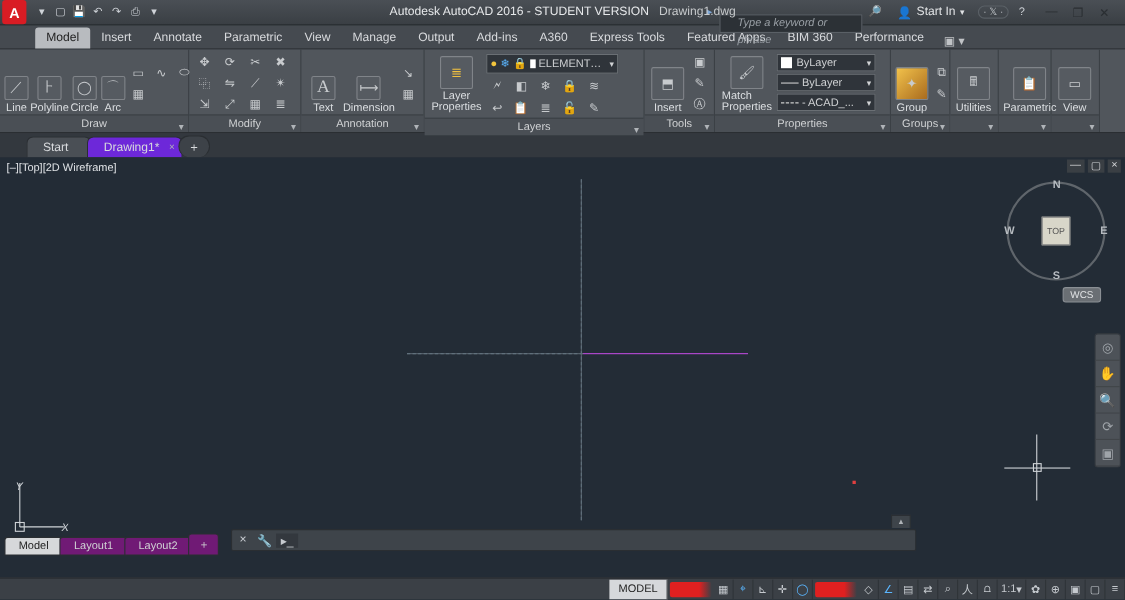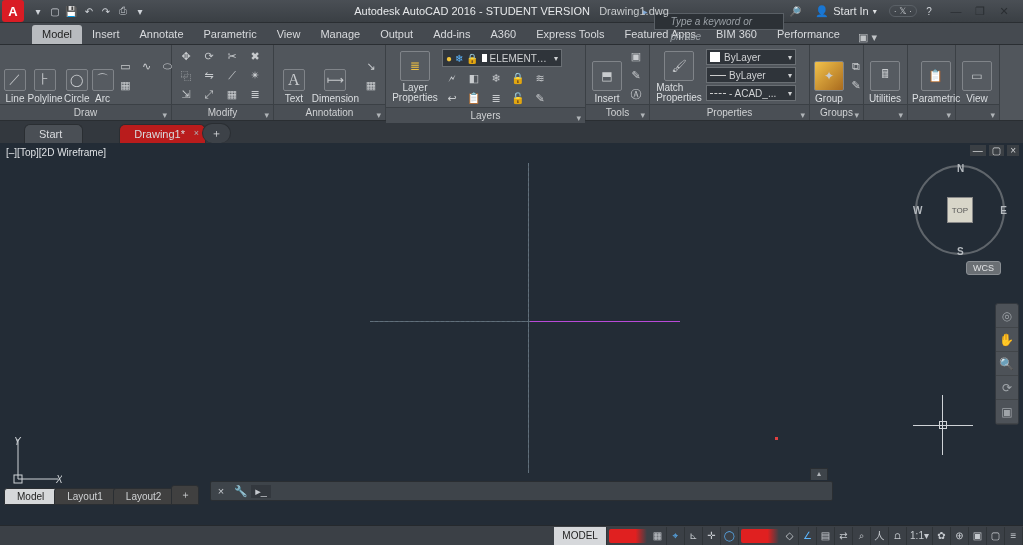--- a/index.html
+++ b/index.html
@@ -36,21 +36,21 @@
   .ic.lg{width:30px;height:30px;}
   .smallgrid{display:grid;grid-template-columns:repeat(3,20px);grid-auto-rows:18px;gap:1px;}
   .sm{width:20px;height:18px;display:flex;align-items:center;justify-content:center;font-size:11px;color:#c8cbce;cursor:pointer;}
   .layer-row{display:flex;align-items:center;gap:2px;height:18px;}
   .layer-combo{height:18px;background:#2f343a;border:1px solid #6a6f74;width:120px;display:flex;align-items:center;padding:0 3px;gap:3px;color:#d0d2d4;font-size:10px;}
   .prop-combo{height:16px;background:#2f343a;border:1px solid #6a6f74;width:90px;display:flex;align-items:center;padding:0 3px;color:#d0d2d4;font-size:10px;}
 
   
   .filetabs{height:22px;background:#33383e;display:flex;align-items:flex-end;padding-left:24px;gap:0;}
   .ftab{background:#4a4f55;color:#d8dadd;font-size:11px;padding:3px 20px 3px 14px;border-radius:6px 6px 0 0;border:1px solid #2a2e32;border-bottom:none;margin-right:-4px;position:relative;cursor:pointer;}
-  .ftab.active{background:#b91c1c;margin-left:40px;}
+  .ftab.active{background:#6d28d9;}
   .ftab .x{position:absolute;right:6px;top:3px;font-size:9px;color:#aeb2b6}
   .ftab.plus{background:#3d4248;padding:2px 8px;border-radius:10px;}
 
   
   .drawing{position:absolute;left:0;right:0;top:143px;bottom:20px;background:#232c36;}
   .viewport-label{position:absolute;left:6px;top:4px;font-size:10px;color:#dfe2e5}
   .vcb{position:absolute;right:4px;top:2px;display:flex;gap:3px;}
   .vcb span{font-size:10px;cursor:pointer;color:#d0d2d4;background:#3a3f44;padding:0 3px;}
 
   
@@ -80,21 +80,21 @@
   .cursor-box{position:absolute;width:8px;height:8px;border:1px solid #cfd3d7;top:278px;right:76px;}
 
   
   .cmdline{position:absolute;left:210px;right:190px;bottom:24px;height:20px;background:#3e444a;border:1px solid #2a2e32;display:flex;align-items:center;border-radius:2px;}
   .cmdline .cl-btn{width:20px;display:flex;justify-content:center;align-items:center;color:#c6cacf;font-size:11px;cursor:pointer;}
   .cmdline input{flex:1;background:#3e444a;border:none;outline:none;color:#8a9097;font-style:italic;font-size:11px;font-family:"Consolas",monospace;padding-left:4px;}
   .cmdline .up{position:absolute;right:4px;top:-14px;width:18px;height:12px;background:#3e444a;border:1px solid #2a2e32;border-bottom:none;text-align:center;font-size:8px;color:#b0b4b8;cursor:pointer;}
 
   
   .modeltabs{position:absolute;left:4px;bottom:20px;height:18px;display:flex;align-items:flex-end;}
-  .mtab{background:#404040;color:#d0d2d4;font-size:10px;padding:2px 12px;border:1px solid #2a2e32;cursor:pointer;border-radius:3px 3px 0 0;margin-right:-3px;}
+  .mtab{background:#701a75;color:#d0d2d4;font-size:10px;padding:2px 12px;border:1px solid #2a2e32;cursor:pointer;border-radius:3px 3px 0 0;margin-right:-3px;}
   .mtab.active{background:#d6d8da;color:#222;}
 
   
   .statusbar{position:absolute;left:0;right:0;bottom:0;height:20px;background:#3b4046;display:flex;align-items:center;border-top:1px solid #25292d;}
   .statusbar .spacer{flex:1}
   .st-btn{height:18px;min-width:18px;padding:0 3px;display:flex;align-items:center;justify-content:center;font-size:10px;color:#c6cacf;cursor:pointer;border-right:1px solid #2f3438;}
   .st-btn.model{background:#d6d8db;color:#222;padding:0 8px;}
   .redarrow{width:38px;height:14px;background:linear-gradient(to right,#e02020 70%,transparent);border-radius:2px;margin:0 2px;}
 </style>
 </head>

